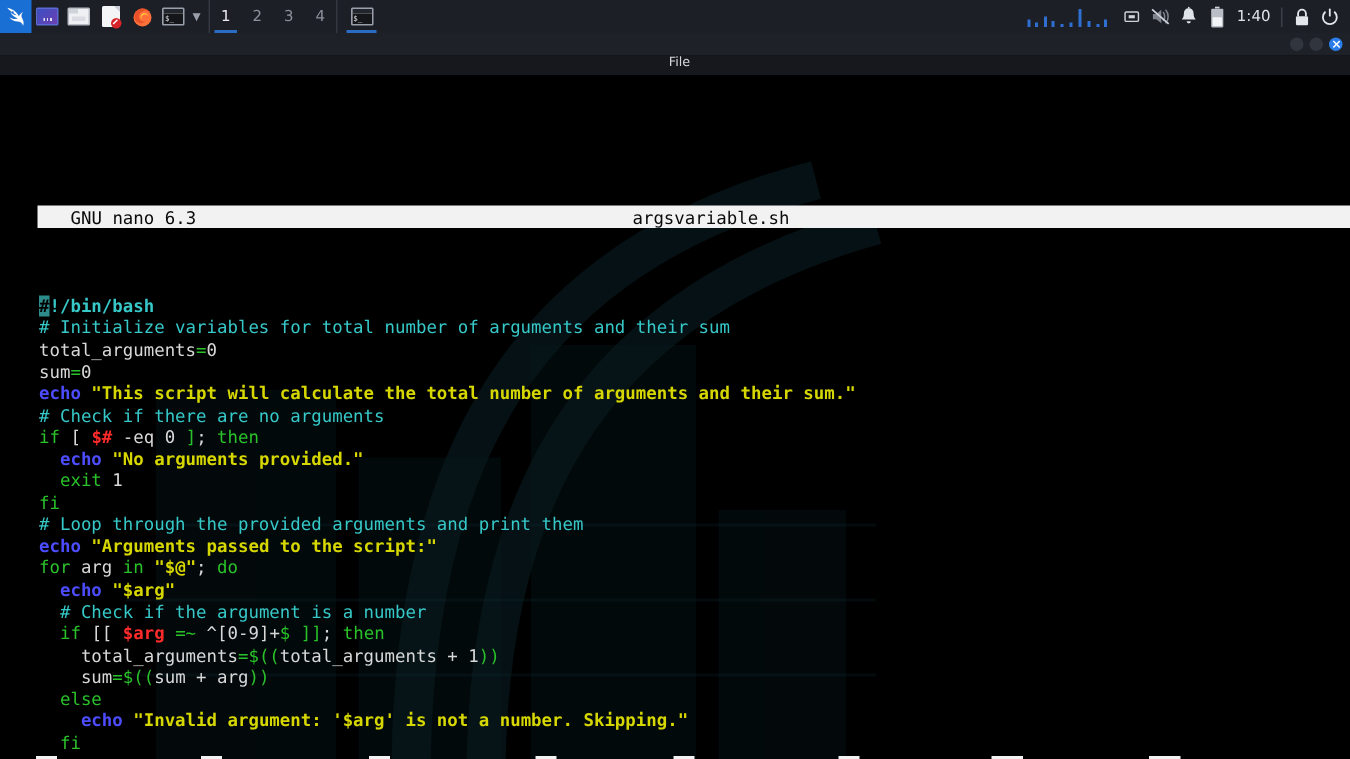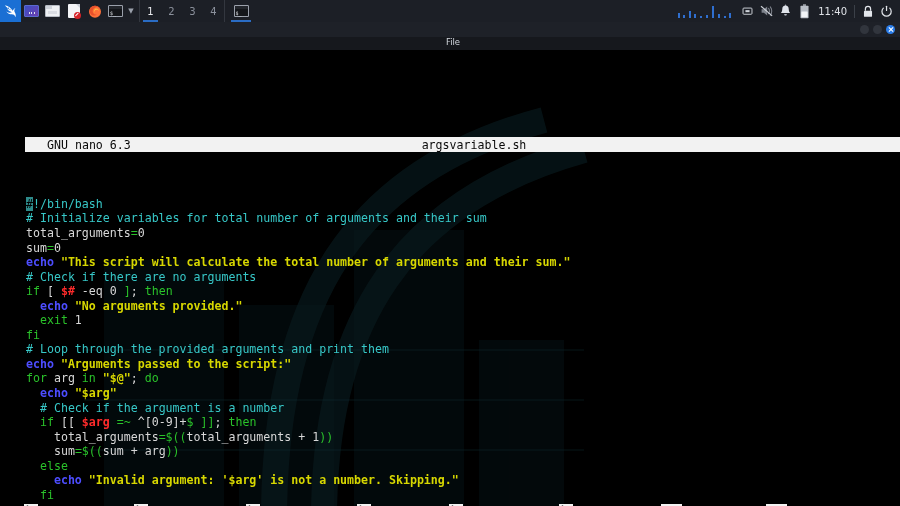--- a/index.html
+++ b/index.html
@@ -88,21 +88,21 @@
   .code { position:relative; padding-left:2px; padding-top:1px; }
   .ln { height:14.55px; }
 
   .c-cm { color:#37c8c8; }          
   .c-kw { color:#2ac22a; }          
   .c-echo{ color:#4d4dff; font-weight:bold; }
   .c-str{ color:#d7d700; font-weight:bold; }
   .c-var{ color:#ff2b2b; font-weight:bold; }
   .c-op { color:#2ac22a; }
   .c-pl { color:#d8d8d8; }
-  .c-shb{ color:#37c8c8; }
+  .c-shb{ color:#37c8c8;font-weight:bold; }
   .hl-first { background:#2e8b8b; color:#000; }
 
   
   .footer { position:absolute; left:0; bottom:2px; width:900px; height:29px;
             font-size:11.6px; line-height:14.55px; color:#d8d8d8; }
   .frow { display:flex; height:14.55px; }
   .fcell { display:flex; align-items:center; }
   .key { background:#f2f2f2; color:#000; padding:0 0px; height:14.55px;
          display:inline-block; line-height:14.55px; }
   .fl { margin-left:5px; }
@@ -232,21 +232,21 @@
       </div>
 
       <div class="tray-ico">
         <svg width="11" height="15" viewBox="0 0 14 20">
           <rect x="5" y="0.6" width="4" height="1.6" fill="#cfd3da"></rect>
           <rect x="1.6" y="2.4" width="10.8" height="16.6" rx="1" fill="#b9bec6"></rect>
           <rect x="2.8" y="10" width="8.4" height="7.8" rx=".6" fill="#f2f4f7"></rect>
         </svg>
       </div>
 
-      <div class="clock">11:40</div>
+      <div class="clock">1:40</div>
       <div class="sep"></div>
 
       <div class="tray-ico">
         <svg width="12" height="13" viewBox="0 0 16 18">
           <path d="M4.4 8V5.6a3.6 3.6 0 0 1 7.2 0V8" fill="none" stroke="#e3e6eb" stroke-width="1.7"></path>
           <rect x="2.4" y="8" width="11.2" height="8.4" rx="1.2" fill="#e3e6eb"></rect>
         </svg>
       </div>
 
       <div class="tray-ico">

